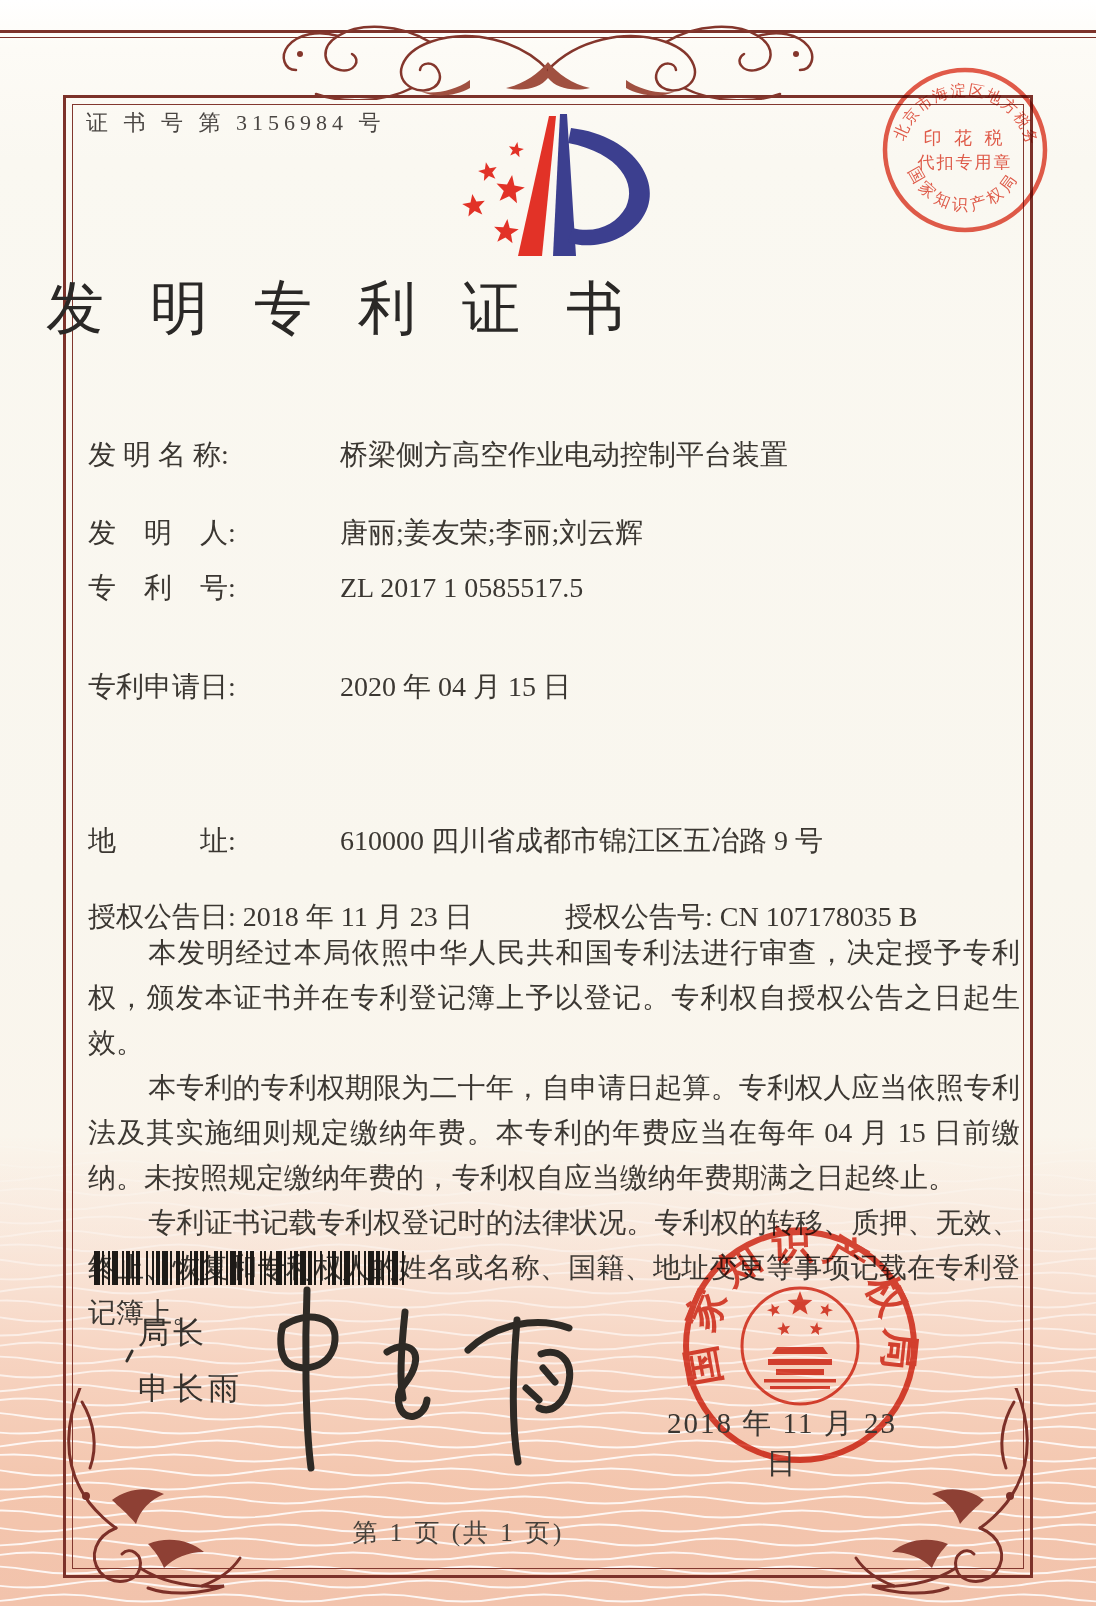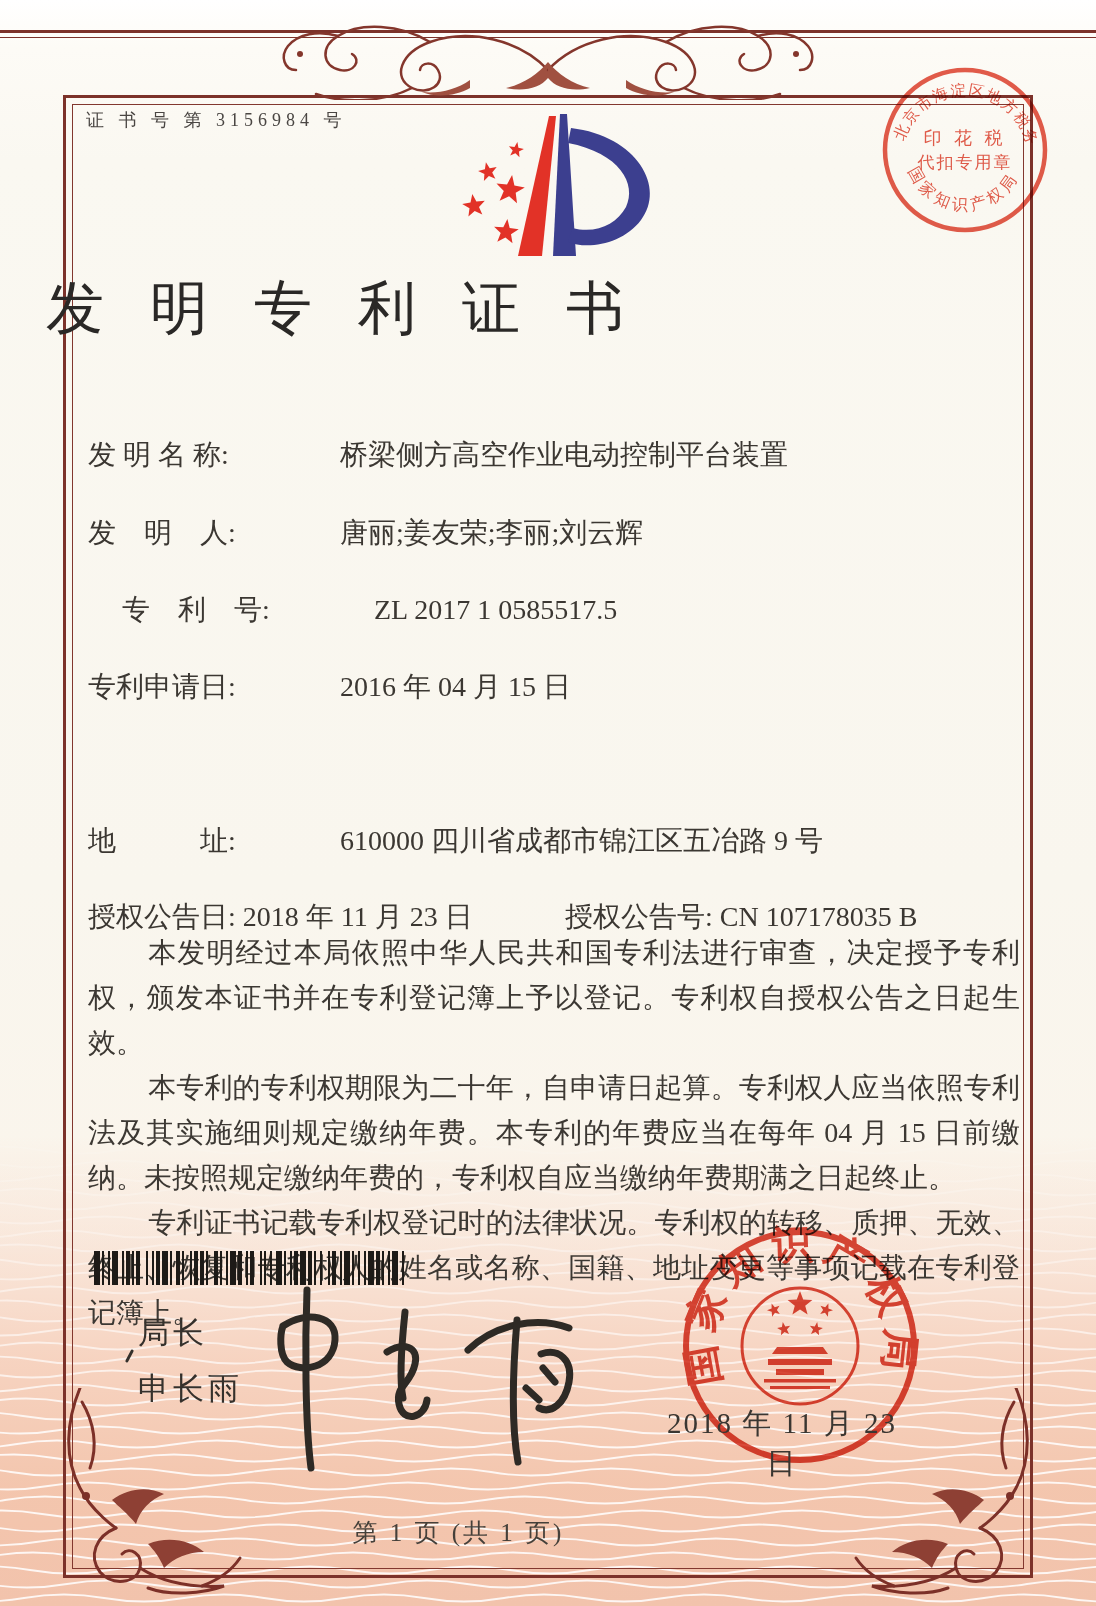--- a/index.html
+++ b/index.html
@@ -13,21 +13,21 @@
   
   .frame{
     position:absolute;left:63px;right:63px;top:95px;bottom:28px;
     border:3.5px solid #7c322a;pointer-events:none;
   }
   .frame::after{
     content:"";position:absolute;left:6px;right:6px;top:6px;bottom:6px;
     border:1.5px solid #82372e;
   }
   .topline{position:absolute;left:0;width:1096px;background:#7c322a;}
-  .cert-no{left:86px;top:108px;font-size:18px;letter-spacing:5px;color:#4a4643;}
+  .cert-no{left:86px;top:108px;font-size:22px;letter-spacing:5px;color:#4a4643;}
   .title{left:0;top:270px;width:1096px;font-size:58px;
          letter-spacing:46px;text-indent:46px;color:#2a2826;font-weight:500;}
   .row{position:absolute;left:88px;width:940px;font-size:28px;color:#3b3732;white-space:nowrap;}
   .row .lab{display:inline-block;min-width:252px;}
   .row .val{display:inline-block;}
   .grant2{position:absolute;left:477px;top:0;}
   .paras{left:88px;top:930px;width:932px;font-size:28px;line-height:45px;
          text-align:justify;color:#3c3833;}
   .paras p{margin:0;text-indent:2.15em;}
   .director{left:110px;font-size:31px;color:#35312c;letter-spacing:4px;margin-left:28px;}
@@ -151,25 +151,25 @@
   </svg>
 
   <div class="abs title z2">发明专利证书</div>
 
   <div class="row z2" style="top:436px;">
     <span class="lab">发 明 名 称:</span><span class="val">桥梁侧方高空作业电动控制平台装置</span>
   </div>
   <div class="row z2" style="top:514px;">
     <span class="lab">发　明　人:</span><span class="val">唐丽;姜友荣;李丽;刘云辉</span>
   </div>
-  <div class="row z2" style="top:591px;margin-left:34px;">
+  <div class="row z2" style="top:569px;">
     <span class="lab">专　利　号:</span><span class="val">ZL 2017 1 0585517.5</span>
   </div>
   <div class="row z2" style="top:668px;">
-    <span class="lab">专利申请日:</span><span class="val">2016 年 04 月 15 日</span>
+    <span class="lab">专利申请日:</span><span class="val">2020 年 04 月 15 日</span>
   </div>
   <div class="row z2" style="top:822px;">
     <span class="lab">地　　　址:</span><span class="val">610000  四川省成都市锦江区五冶路 9 号</span>
   </div>
   <div class="row z2" style="top:898px;">
     <span class="lab" style="min-width:0;">授权公告日:</span>
     <span class="val">2018 年 11 月 23 日</span>
     <span class="grant2">
       <span>授权公告号:</span>
       <span>CN 107178035 B</span>

